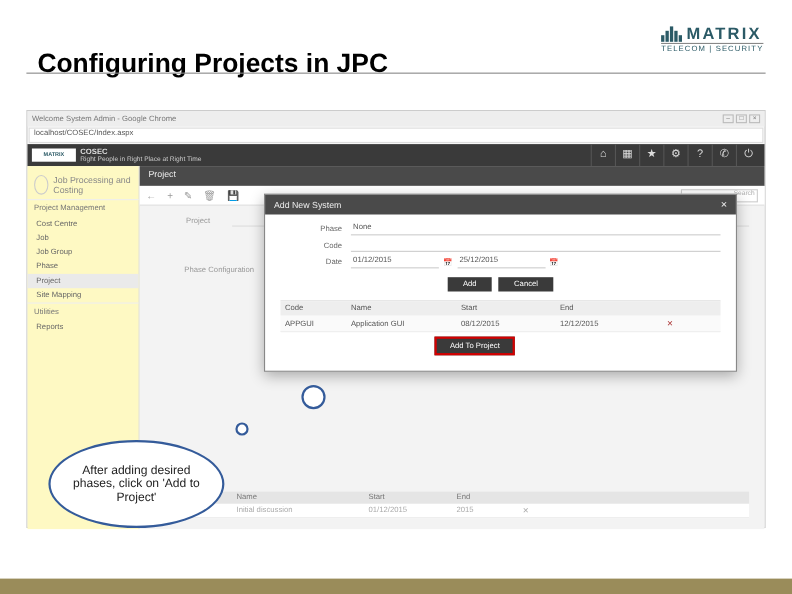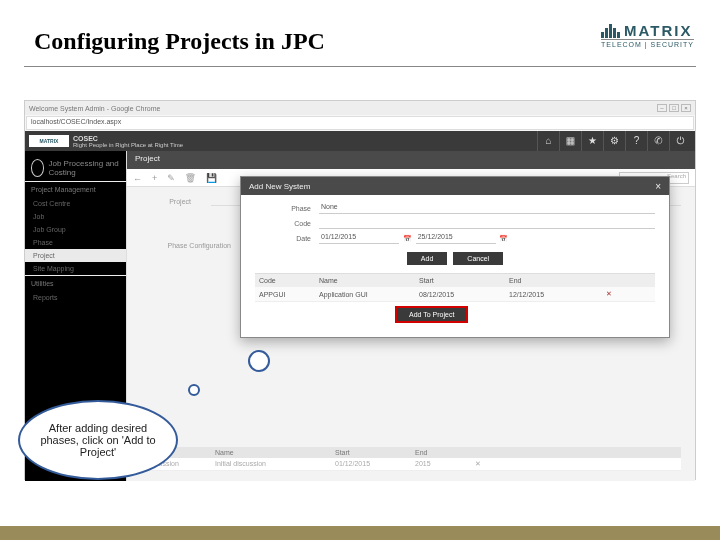--- a/index.html
+++ b/index.html
@@ -1,18 +1,18 @@
 <!DOCTYPE html>
 <html><head>
 <meta charset="utf-8">
 <style>
   * { box-sizing: border-box; margin: 0; padding: 0; font-family: Arial, sans-serif; }
   body { width: 720px; height: 540px; background: #fff; position: relative; overflow: hidden; }
 
-  .slide-title { font-size: 24px; font-weight: bold; padding: 28px 0 6px 34px; font-family: Liberation Serif, serif; }
+  .slide-title { font-size: 24px; font-weight: bold; padding: 44px 0 6px 34px; }
   .title-underline { position: absolute; left: 24px; top: 66px; width: 672px; height: 1px; background: #888; }
 
   .brand-logo { position: absolute; right: 26px; top: 22px; text-align: right; font-size: 9px; color: #2b5a66; }
   .brand-logo .name { font-weight: bold; font-size: 15px; letter-spacing: 2px; display: flex; align-items: center; gap: 4px; }
   .brand-logo .bars { display: inline-flex; gap: 1px; align-items: flex-end; height: 14px; }
   .brand-logo .bars span { width: 3px; background: #2b5a66; }
   .brand-logo .bars span:nth-child(1){height:6px}
   .brand-logo .bars span:nth-child(2){height:10px}
   .brand-logo .bars span:nth-child(3){height:14px}
   .brand-logo .bars span:nth-child(4){height:10px}
@@ -29,21 +29,21 @@
 
   .app-topbar { height: 20px; background: #3a3a3a; color: #ddd; display: flex; align-items: center; justify-content: space-between; padding: 0 4px; font-size: 7px; }
   .app-topbar .left { display: flex; align-items: center; gap: 4px; }
   .app-topbar .logo-box { width: 40px; height: 12px; background: #fff; color: #2b5a66; font-size: 5px; font-weight: bold; text-align: center; line-height: 12px; }
   .app-topbar .tagline { font-size: 6px; color: #ccc; }
   .app-topbar .right { display: flex; gap: 0; }
   .app-topbar .right span { width: 22px; height: 20px; border-left: 1px solid #555; text-align: center; line-height: 20px; font-size: 10px; }
 
   .app-body { display: flex; height: calc(100% - 48px); }
 
-  .sidebar { width: 102px; background: #000000; border-right: 1px solid #ddd; padding: 4px 0; }
+  .sidebar { width: 102px; background: #fef9c3; border-right: 1px solid #ddd; padding: 4px 0; }
   .sidebar .module { display: flex; align-items: center; gap: 4px; padding: 4px 6px; font-size: 8px; color: #888; }
   .sidebar .module .circ { width: 18px; height: 18px; border: 1px solid #ccc; border-radius: 50%; }
   .sidebar .section-title { font-size: 7px; color: #777; padding: 4px 6px; border-top: 1px solid #eee; }
   .sidebar .nav-item { font-size: 7px; color: #666; padding: 3px 8px; cursor: pointer; }
 
   .content { flex: 1; background: #f3f3f3; position: relative; }
   .content-header { height: 18px; background: #4a4a4a; color: #eee; font-size: 8px; padding: 3px 8px; }
   .content-toolbar { height: 18px; background: #fff; border-bottom: 1px solid #ddd; display: flex; align-items: center; justify-content: space-between; padding: 0 6px; }
   .content-toolbar .left { display: flex; gap: 10px; font-size: 9px; color: #999; }
   .content-toolbar .search { width: 70px; height: 12px; border: 1px solid #ccc; font-size: 6px; padding: 0 2px; color: #aaa; text-align: right; }
@@ -72,21 +72,21 @@
   .modal .btn { background: #3a3a3a; color: #fff; font-size: 7px; padding: 3px 14px; border: none; cursor: pointer; }
   .modal .phase-table { border-top: 1px solid #ddd; margin-top: 4px; }
   .modal .phase-table .thead, .modal .phase-table .trow { display: flex; font-size: 7px; padding: 3px 4px; align-items: center; }
   .modal .phase-table .thead { background: #eee; color: #555; }
   .modal .phase-table .trow { background: #fafafa; color: #555; border-bottom: 1px solid #eee; }
   .modal .pc1{width:60px}.modal .pc2{width:100px}.modal .pc3{width:90px}.modal .pc4{width:90px}.modal .pc5{width:20px;color:#aa3333;cursor:pointer;text-align:center}
   .modal .add-project-row { padding: 4px 0; }
   .modal .add-project-btn { background: #3a3a3a; color: #fff; font-size: 7px; padding: 3px 12px; border: 2px solid #d40000; cursor: pointer; margin-left: 140px; }
 
   
-  .cloud { position: absolute; left: 18px; top: 390px; width: 170px; height: 94px; text-decoration: underline; }
+  .cloud { position: absolute; left: 44px; top: 390px; width: 170px; height: 94px; text-decoration: underline; }
   .cloud-bubble { position: absolute; width: 160px; height: 80px; top: 10px; left: 0; background: #fff; border: 2px solid #345b9a; border-radius: 50%; display: flex; align-items: center; justify-content: center; text-align: center; font-size: 11px; color: #222; padding: 6px 14px; }
   .cloud-dot { position: absolute; border: 2px solid #345b9a; background: #fff; border-radius: 50%; }
   .cloud-dot.d1 { width: 22px; height: 22px; left: 230px; top: -40px; }
   .cloud-dot.d2 { width: 12px; height: 12px; left: 170px; top: -6px; }
 
   .footer-bar { position: absolute; left: 0; bottom: 0; width: 720px; height: 14px; background: #9a8c5a; }
 </style>
 </head>
 <body>
 

